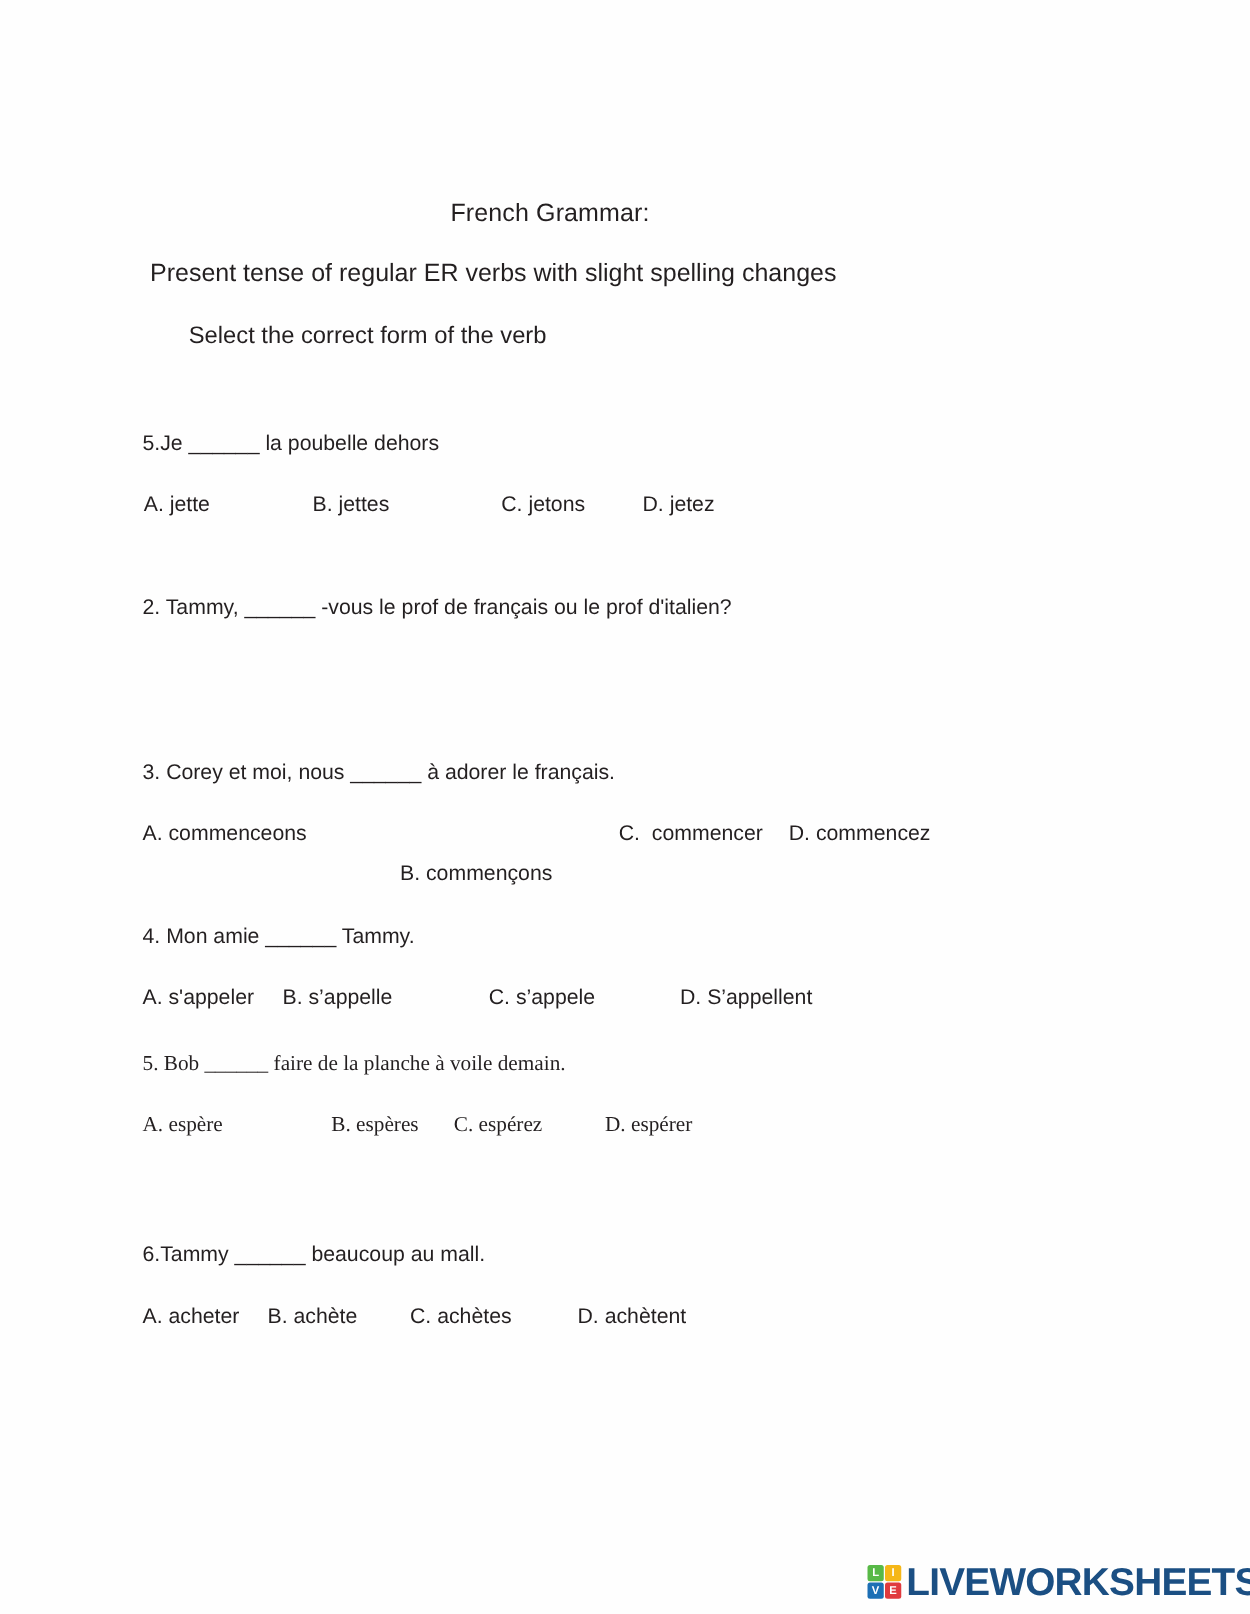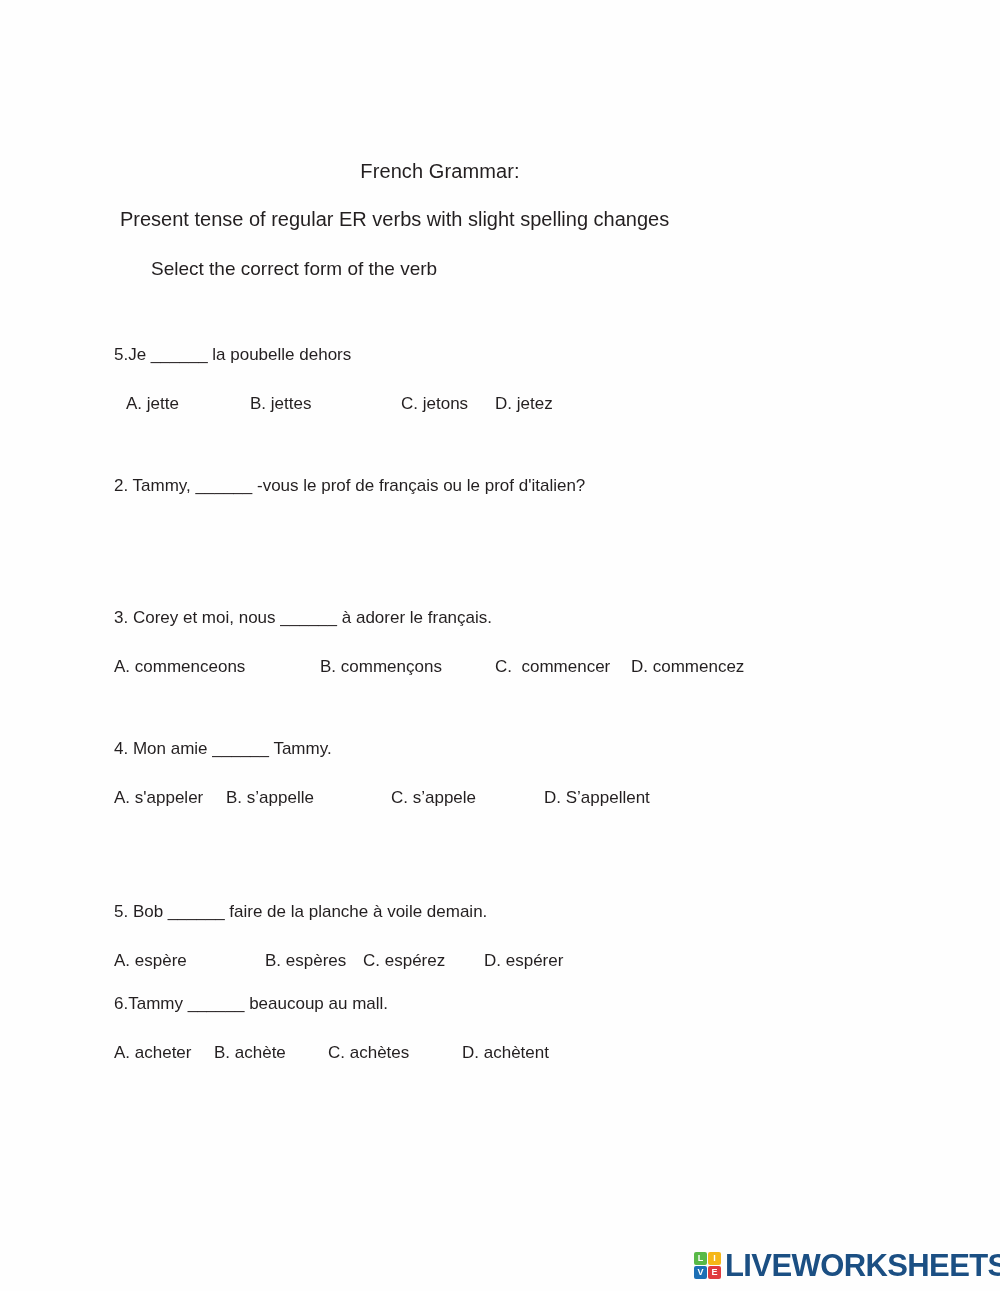--- a/index.html
+++ b/index.html
@@ -116,34 +116,34 @@
 
   <div class="doc-title">French Grammar:</div>
 
   <div class="doc-subtitle"> Present tense of regular ER verbs with slight spelling changes</div>
 
   <div class="doc-instruction">Select the correct form of the verb</div>
 
   <div id="questions-container">
       <div class="question-block" style="top: 345px;">
         <div class="question-prompt">5.Je ______ la poubelle dehors</div>
-        <div class="options-row" style="position: relative; height: 22px;"><span class="opt" style="position: absolute; left: 12px;">A. jette</span><span class="opt" style="position: absolute; left: 136px;">B. jettes</span><span class="opt" style="position: absolute; left: 287px;">C. jetons</span><span class="opt" style="position: absolute; left: 381px;">D. jetez</span></div>
+        <div class="options-row" style="position: relative; height: 22px;"><span class="opt" style="position: absolute; left: 1px;">A. jette</span><span class="opt" style="position: absolute; left: 136px;">B. jettes</span><span class="opt" style="position: absolute; left: 287px;">C. jetons</span><span class="opt" style="position: absolute; left: 400px;">D. jetez</span></div>
       </div>
       <div class="question-block" style="top: 476px;">
         <div class="question-prompt">2. Tammy, ______ -vous le prof de français ou le prof d'italien?</div>
       </div>
       <div class="question-block" style="top: 608px;">
         <div class="question-prompt">3. Corey et moi, nous ______ à adorer le français.</div>
-        <div class="options-row" style="position: relative; height: 22px;"><span class="opt" style="position: absolute; left: 0px; text-align: right;">A. commenceons</span><span class="opt" style="position: absolute; left: 206px;">B. commençons</span><span class="opt" style="position: absolute; left: 381px;">C.  commencer</span><span class="opt" style="position: absolute; left: 517px;">D. commencez</span></div>
+        <div class="options-row" style="position: relative; height: 22px;"><span class="opt" style="position: absolute; left: 0px; text-align: right;">A. commenceons</span><span class="opt" style="position: absolute; left: 206px; margin-top: 32px;">B. commençons</span><span class="opt" style="position: absolute; left: 381px;">C.  commencer</span><span class="opt" style="position: absolute; left: 517px;">D. commencez</span></div>
       </div>
       <div class="question-block" style="top: 739px;">
         <div class="question-prompt">4. Mon amie ______ Tammy.</div>
         <div class="options-row" style="position: relative; height: 22px;"><span class="opt" style="position: absolute; left: 0px;">A. s'appeler</span><span class="opt" style="position: absolute; left: 112px;">B. s’appelle</span><span class="opt" style="position: absolute; left: 277px;">C. s’appele</span><span class="opt" style="position: absolute; left: 430px;">D. S’appellent</span></div>
       </div>
-      <div class="question-block" style="top: 902px;">
+      <div class="question-block" style="top: 841px; font-family: Liberation Serif, serif;">
         <div class="question-prompt">5. Bob ______ faire de la planche à voile demain.</div>
         <div class="options-row" style="position: relative; height: 22px;"><span class="opt" style="position: absolute; left: 0px;">A. espère</span><span class="opt" style="position: absolute; left: 107px; margin-left: 44px;">B. espères</span><span class="opt" style="position: absolute; left: 249px;">C. espérez</span><span class="opt" style="position: absolute; left: 370px;">D. espérer</span></div>
       </div>
       <div class="question-block" style="top: 994px;">
         <div class="question-prompt">6.Tammy ______ beaucoup au mall.</div>
         <div class="options-row" style="position: relative; height: 22px;"><span class="opt" style="position: absolute; left: 0px;">A. acheter</span><span class="opt" style="position: absolute; left: 100px;">B. achète</span><span class="opt" style="position: absolute; left: 214px;">C. achètes</span><span class="opt" style="position: absolute; left: 348px;">D. achètent</span></div>
       </div>
     </div>
 
   <div class="logo">

